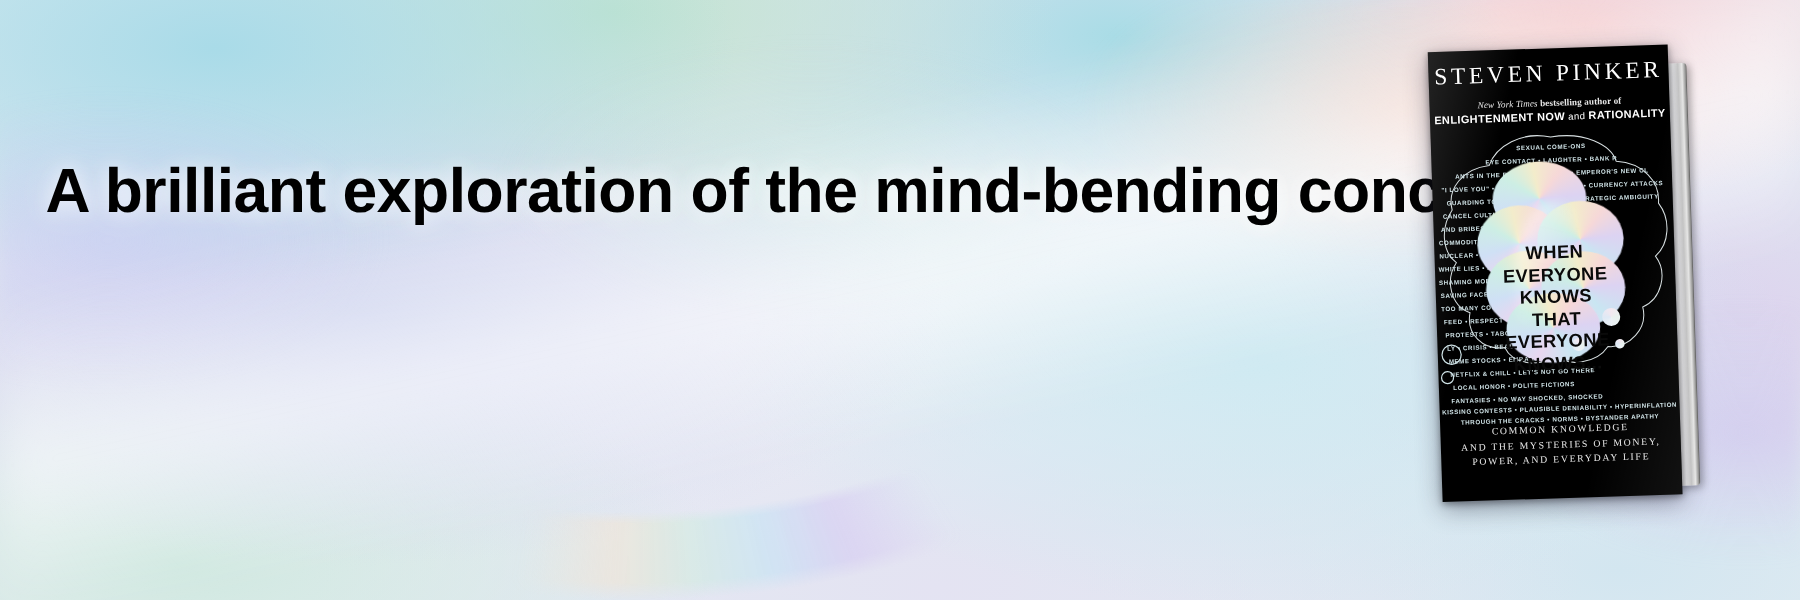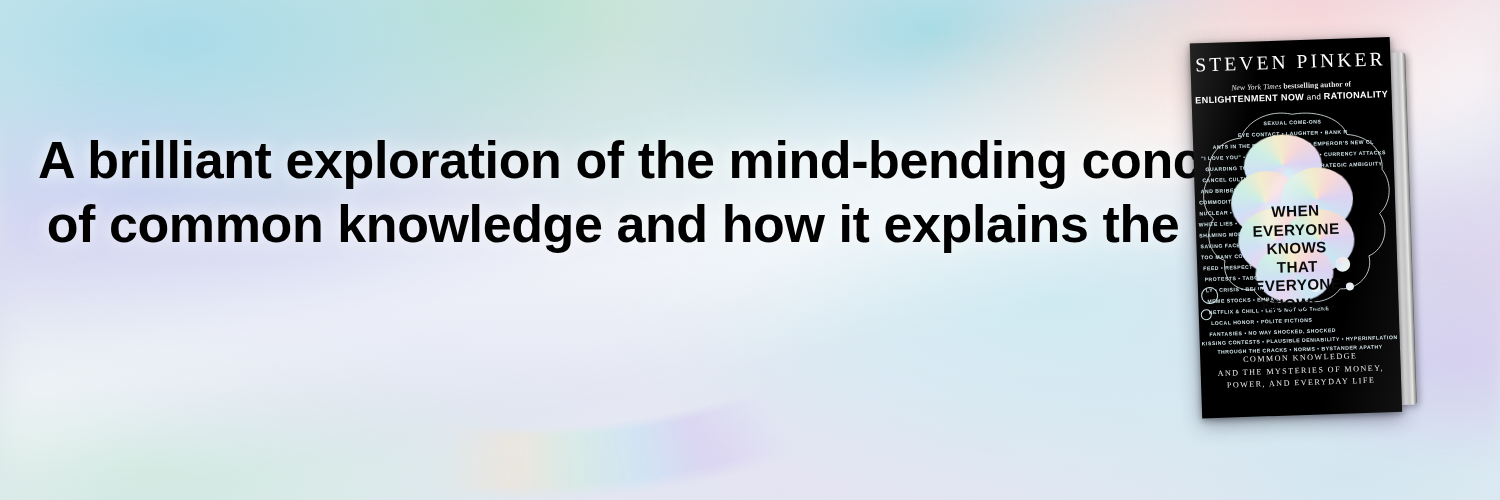--- a/index.html
+++ b/index.html
@@ -186,21 +186,20 @@
 
   <div class="holo holo-base"></div>
   <div class="holo holo-soft"></div>
   <div class="arc arc3"></div>
   <div class="arc arc1"></div>
   <div class="arc arc2"></div>
   <div class="sheen"></div>
 
   <div class="headline">
     <span class="ln">A brilliant exploration of the mind-bending concept</span>
-    <span class="ln">of common knowledge and how it explains the</span>
   </div>
 
   <div id="book">
     <div class="pages"></div>
     <div class="cover">
 
       <div class="author">STEVEN PINKER</div>
 
       <div class="byline">
         <i>New York Times</i><b> bestselling author of</b>

